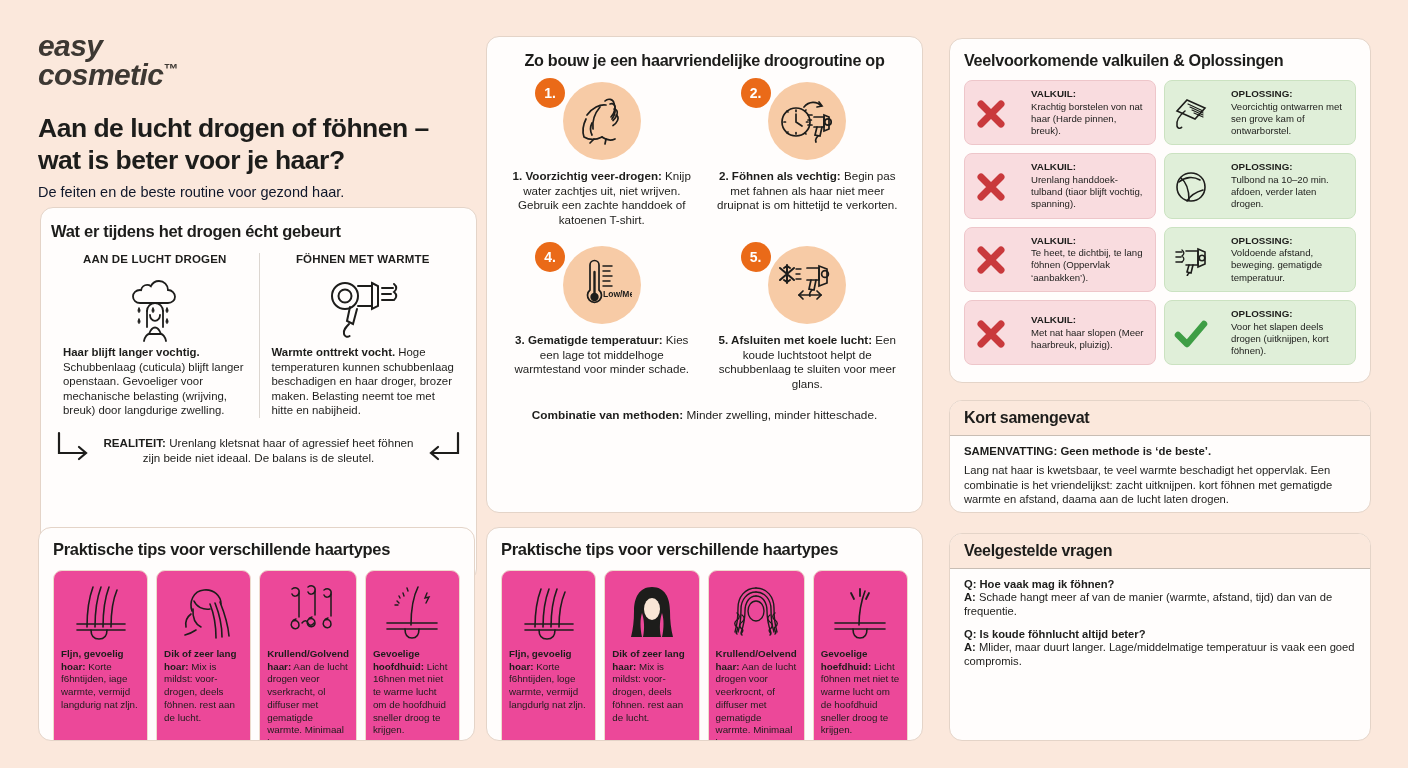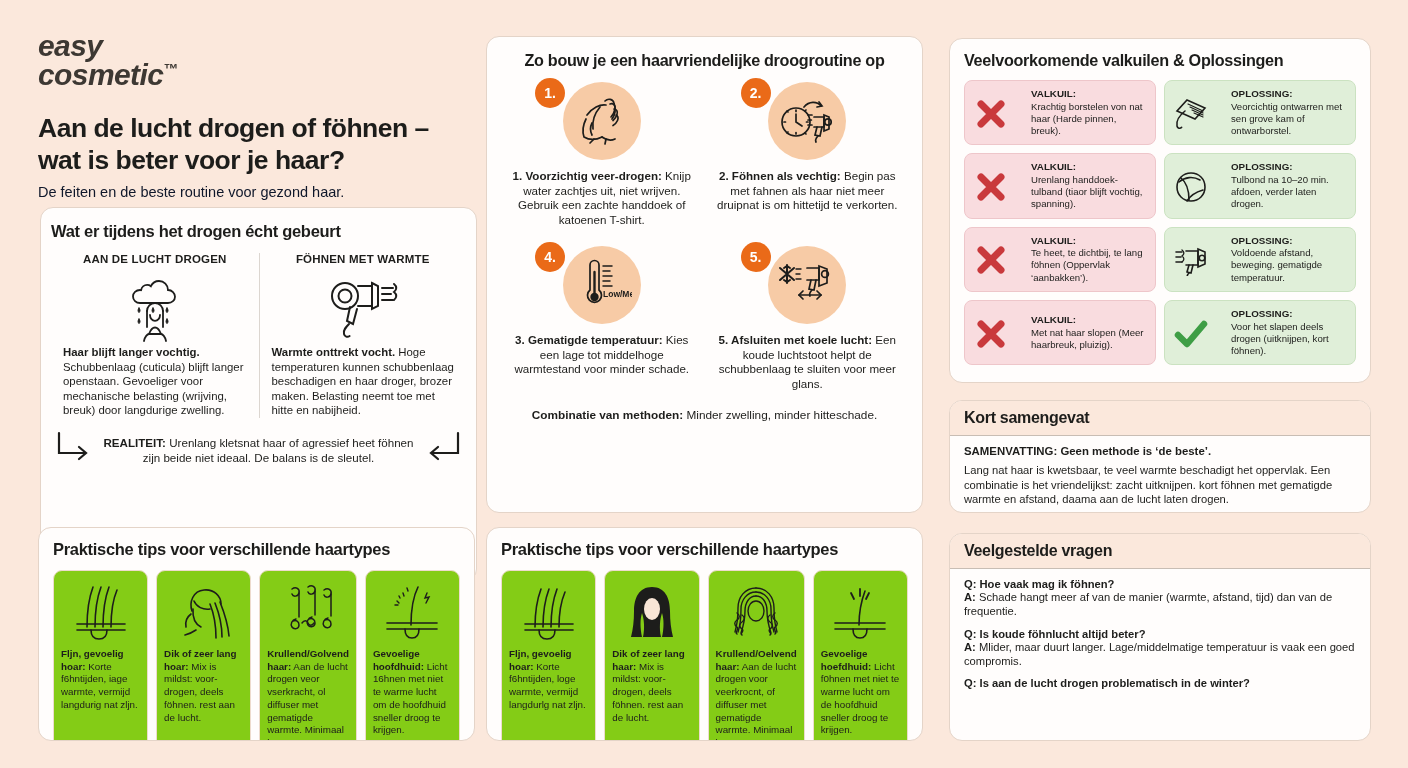--- a/index.html
+++ b/index.html
@@ -57,21 +57,21 @@
     display: flex; align-items: center; gap: 4px;
     margin-top: 12px; padding: 0 4px;
   }
   .reality-text { flex: 1; text-align: center; font-size: 11.6px; line-height: 1.3; }
   .reality-text b { font-weight: bold; }
 
   
   .card-hair { position: absolute; left: 0; width: 437px; top: 527px; height: 214px; padding: 12px 14px 10px; }
   .hair-grid { display: flex; gap: 8px; margin-top: 11px; }
   .hair-cell {
-    flex: 1; background: #84cc16; border: 1.5px solid #eddbcd;
+    flex: 1; background: #ec4899; border: 1.5px solid #eddbcd;
     border-radius: 9px; padding: 8px 7px 9px;
   }
   .hair-ico { height: 62px; display: flex; align-items: flex-end; justify-content: center; }
   .hair-txt { font-size: 9.8px; line-height: 1.3; margin-top: 7px; }
   .hair-txt b { font-weight: bold; }
 
   
   .card-routine { position: absolute; top: 36px; left: 0; width: 437px; height: 477px; padding: 14px 12px; }
   .routine-title { font-size: 16.2px; font-weight: bold; text-align: center; letter-spacing: -0.3px; }
   .steps { display: flex; flex-wrap: wrap; margin-top: 12px; }
@@ -594,19 +594,18 @@
             <b>A:</b><span> Schade hangt meer af van de manier (warmte, afstand, tijd) dan van de frequentie.</span>
           </div>
         </div>
         <div class="faq-item">
           <div class="faq-q">Q: Is koude föhnlucht altijd beter?</div>
           <div class="faq-a">
             <b>A:</b><span> Mlider, maar duurt langer. Lage/middelmatige temperatuur is vaak een goed compromis.</span>
           </div>
         </div>
         <div class="faq-item">
-          <div class="faq-q">Q: Is aan de lucht drogen problematisch in de winter?</div>
         </div>
       </div>
     </div>
 
   </div>
 </div>
 
 </body></html>

